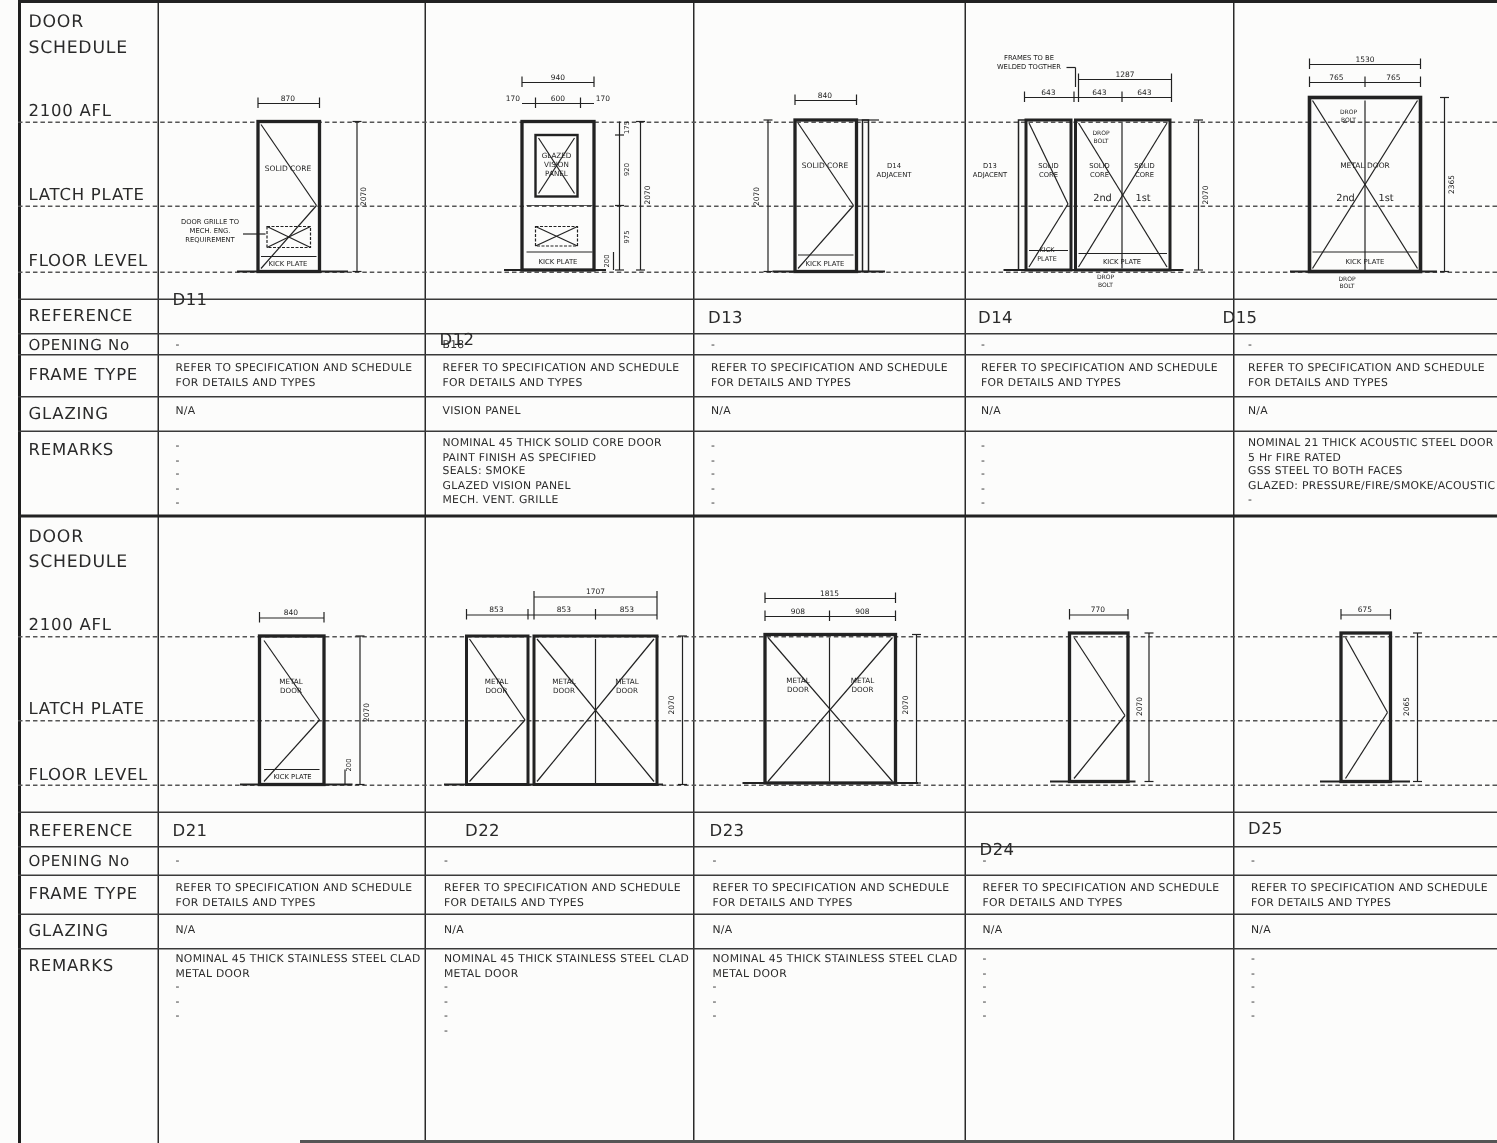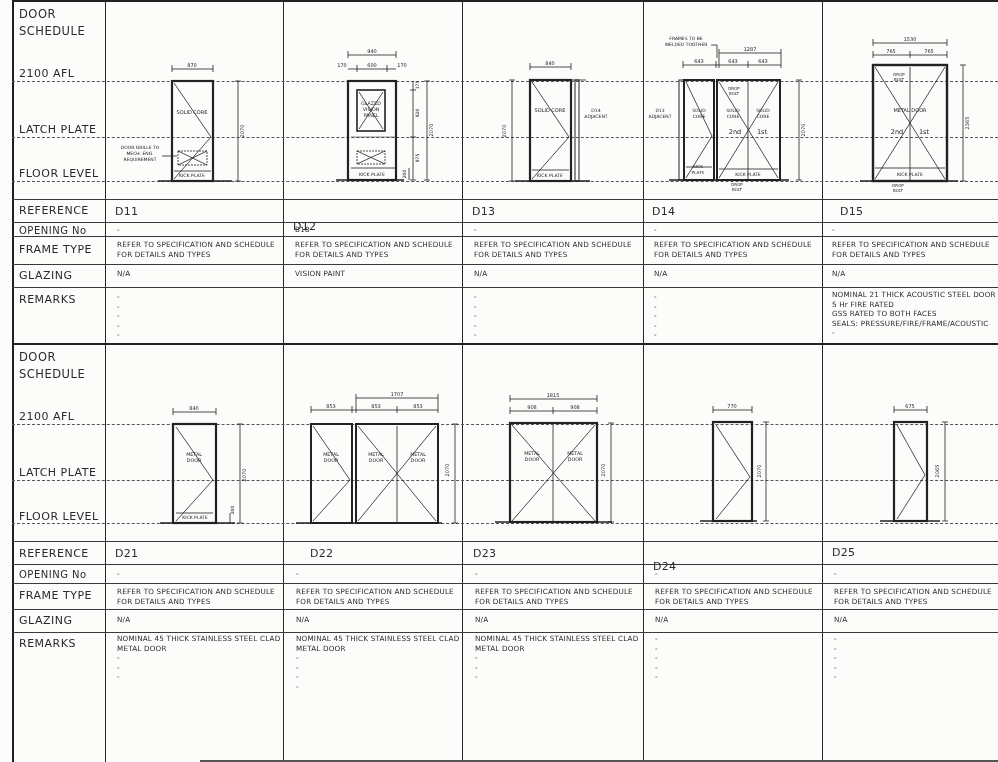--- a/index.html
+++ b/index.html
@@ -60,48 +60,49 @@
   <div class="lbl" style="top:68px">2100 AFL</div>
   <div class="lbl" style="top:124px">LATCH PLATE</div>
   <div class="lbl" style="top:168px">FLOOR LEVEL</div>
 
   <div class="lbl" style="top:205px">REFERENCE</div>
   <div class="lbl" style="top:225px; font-size:10px">OPENING No</div>
   <div class="lbl" style="top:244px">FRAME TYPE</div>
   <div class="lbl" style="top:270px">GLAZING</div>
   <div class="lbl" style="top:294px">REMARKS</div>
 
-  <div class="ref" style="left:115px; top:205px">D11</div>
+  <div class="ref" style="left:115px; top:193px">D11</div>
   <div class="cell" style="left:117px; top:225px">-</div>
   <div class="cell" style="left:117px; top:240px"><div>REFER TO SPECIFICATION AND SCHEDULE</div><div>FOR DETAILS AND TYPES</div></div>
   <div class="cell" style="left:117px; top:269px">N/A</div>
   <div class="cell" style="left:117px; top:292px"><div>-</div><div>-</div><div>-</div><div>-</div><div>-</div></div>
 
   <div class="ref" style="left:293px; top:220px">D12</div>
   <div class="cell" style="left:295px; top:225px">B18</div>
   <div class="cell" style="left:295px; top:240px"><div>REFER TO SPECIFICATION AND SCHEDULE</div><div>FOR DETAILS AND TYPES</div></div>
-  <div class="cell" style="left:295px; top:269px">VISION PAINT</div>
+  <div class="cell" style="left:295px; top:269px">VISION PANEL</div>
+  <div class="cell" style="left:295px; top:290px"><div>NOMINAL 45 THICK SOLID CORE DOOR</div><div>PAINT FINISH AS SPECIFIED</div><div>SEALS: SMOKE</div><div>GLAZED VISION PANEL</div><div>MECH. VENT. GRILLE</div></div>
 
   <div class="ref" style="left:472px; top:205px">D13</div>
   <div class="cell" style="left:474px; top:225px">-</div>
   <div class="cell" style="left:474px; top:240px"><div>REFER TO SPECIFICATION AND SCHEDULE</div><div>FOR DETAILS AND TYPES</div></div>
   <div class="cell" style="left:474px; top:269px">N/A</div>
   <div class="cell" style="left:474px; top:292px"><div>-</div><div>-</div><div>-</div><div>-</div><div>-</div></div>
 
   <div class="ref" style="left:652px; top:205px">D14</div>
   <div class="cell" style="left:654px; top:225px">-</div>
   <div class="cell" style="left:654px; top:240px"><div>REFER TO SPECIFICATION AND SCHEDULE</div><div>FOR DETAILS AND TYPES</div></div>
   <div class="cell" style="left:654px; top:269px">N/A</div>
   <div class="cell" style="left:654px; top:292px"><div>-</div><div>-</div><div>-</div><div>-</div><div>-</div></div>
 
-  <div class="ref" style="left:840px; top:205px">D15</div>
+  <div class="ref" style="left:815px; top:205px">D15</div>
   <div class="cell" style="left:832px; top:225px">-</div>
   <div class="cell" style="left:832px; top:240px"><div>REFER TO SPECIFICATION AND SCHEDULE</div><div>FOR DETAILS AND TYPES</div></div>
   <div class="cell" style="left:832px; top:269px">N/A</div>
-  <div class="cell" style="left:832px; top:290px"><div>NOMINAL 21 THICK ACOUSTIC STEEL DOOR</div><div>5 Hr FIRE RATED</div><div>GSS RATED TO BOTH FACES</div><div>SEALS: PRESSURE/FIRE/FRAME/ACOUSTIC</div><div>-</div></div>
+  <div class="cell" style="left:832px; top:290px"><div>NOMINAL 21 THICK ACOUSTIC STEEL DOOR</div><div>5 Hr FIRE RATED</div><div>GSS STEEL TO BOTH FACES</div><div>GLAZED: PRESSURE/FIRE/SMOKE/ACOUSTIC</div><div>-</div></div>
 
   <div class="lbl big" style="top:349px">
     <div>DOOR</div>
     <div>SCHEDULE</div>
   </div>
   <div class="lbl" style="top:411px">2100 AFL</div>
   <div class="lbl" style="top:467px">LATCH PLATE</div>
   <div class="lbl" style="top:511px">FLOOR LEVEL</div>
 
   <div class="lbl" style="top:548px">REFERENCE</div>

